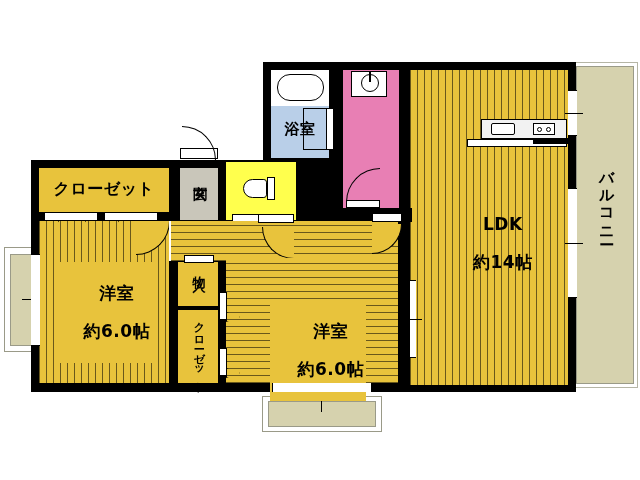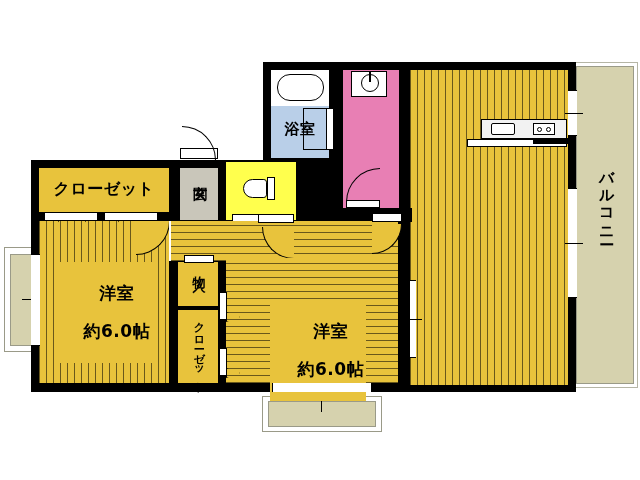--- a/index.html
+++ b/index.html
@@ -60,20 +60,24 @@
   <div class="thinline" style="left:321px;top:390px;width:1px;height:22px;"></div>
 
   <div class="abs wall" style="left:263px;top:62px;width:313px;height:160px;"></div>
 
   <div class="abs wall" style="left:31px;top:160px;width:545px;height:232px;"></div>
 
   <div class="abs floor-v" style="left:410px;top:70px;width:158px;height:315px;"></div>
 
   <div class="abs wall" style="left:398px;top:208px;width:14px;height:14px;"></div>
 
+  <div class="lbl" style="left:440px;top:196px;width:100px;font-size:17px;">
+    <span>LDK</span><br>
+    <span>約14帖</span>
+  </div>
 
   <div class="abs" style="left:481px;top:119px;width:86px;height:20px;background:#f2f2f2;border:1px solid #000;"></div>
   <div class="abs" style="left:467px;top:139px;width:100px;height:8px;background:#fff;border:1px solid #000;"></div>
   <div class="abs wall" style="left:533px;top:138px;width:36px;height:6px;"></div>
   <div class="sink" style="left:491px;top:123px;width:24px;height:12px;background:#fff;border:1.5px solid #000;border-radius:2px;"></div>
   <div class="stove" style="left:533px;top:123px;width:22px;height:12px;background:#fff;border:1.5px solid #000;"></div>
   <div class="abs" style="left:537px;top:127px;width:5px;height:5px;border:1px solid #000;border-radius:50%;"></div>
   <div class="abs" style="left:546px;top:127px;width:5px;height:5px;border:1px solid #000;border-radius:50%;"></div>
 
   <div class="abs white" style="left:568px;top:90px;width:9px;height:46px;border-top:1px solid #000;border-bottom:1px solid #000;"></div>

